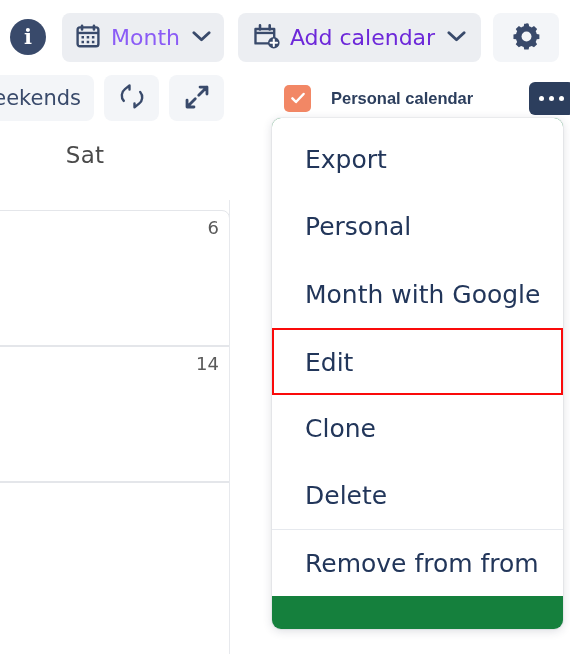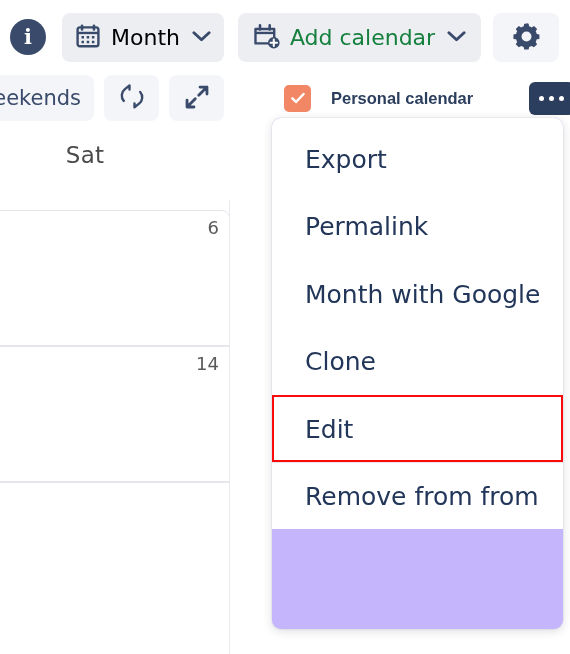--- a/index.html
+++ b/index.html
@@ -124,33 +124,33 @@
   }
 
   #btn-month {
     left: 62px;
     top: 13px;
     width: 162px;
     height: 49px;
   }
   #btn-month .label {
     font-size: 22px;
-    color: #000000;
+    color: #8b5cf6;
     margin-left: 10px;
     margin-right: 12px;
   }
   #btn-addcal {
     left: 238px;
     top: 13px;
     width: 243px;
     height: 49px;
   }
   #btn-addcal .label {
     font-size: 22px;
-    color: #15803d;
+    color: #6d28d9;
     margin-left: 9px;
     margin-right: 12px;
   }
   #btn-gear {
     left: 493px;
     top: 13px;
     width: 66px;
     height: 49px;
     background: #f3f5f8;
   }
@@ -238,21 +238,21 @@
     background: #ffffff;
   }
 
   
   .menu {
     position: absolute;
     left: 272px;
     top: 118px;
     width: 291px;
     height: 511px;
-    background: #c4b5fd;
+    background: #15803d;
     border-radius: 9px;
     box-shadow: 0 2px 10px rgba(40,50,75,0.17), 0 0 0 1px rgba(40,50,75,0.05);
     overflow: hidden;
   }
   .menu-item {
     position: relative;
     height: 67px;
     display: flex;
     align-items: center;
     padding-left: 33px;
@@ -380,29 +380,32 @@
       <span class="dot"></span>
       <span class="dot"></span>
     </button>
   </div>
 
   <div class="menu">
     <div class="menu-item first">
       <span>Export</span>
     </div>
     <div class="menu-item">
-      <span>Permalink</span>
+      <span>Personal</span>
     </div>
     <div class="menu-item tall">
       <span>Month with Google</span>
     </div>
+    <div class="menu-item sep-above highlight">
+      <span>Edit</span>
+    </div>
     <div class="menu-item">
       <span>Clone</span>
     </div>
-    <div class="menu-item sep-above highlight">
-      <span>Edit</span>
+    <div class="menu-item">
+      <span>Delete</span>
     </div>
     <div class="menu-item sep-above">
       <span>Remove from from</span>
     </div>
   </div>
 
 </div>
 
 </body></html>

